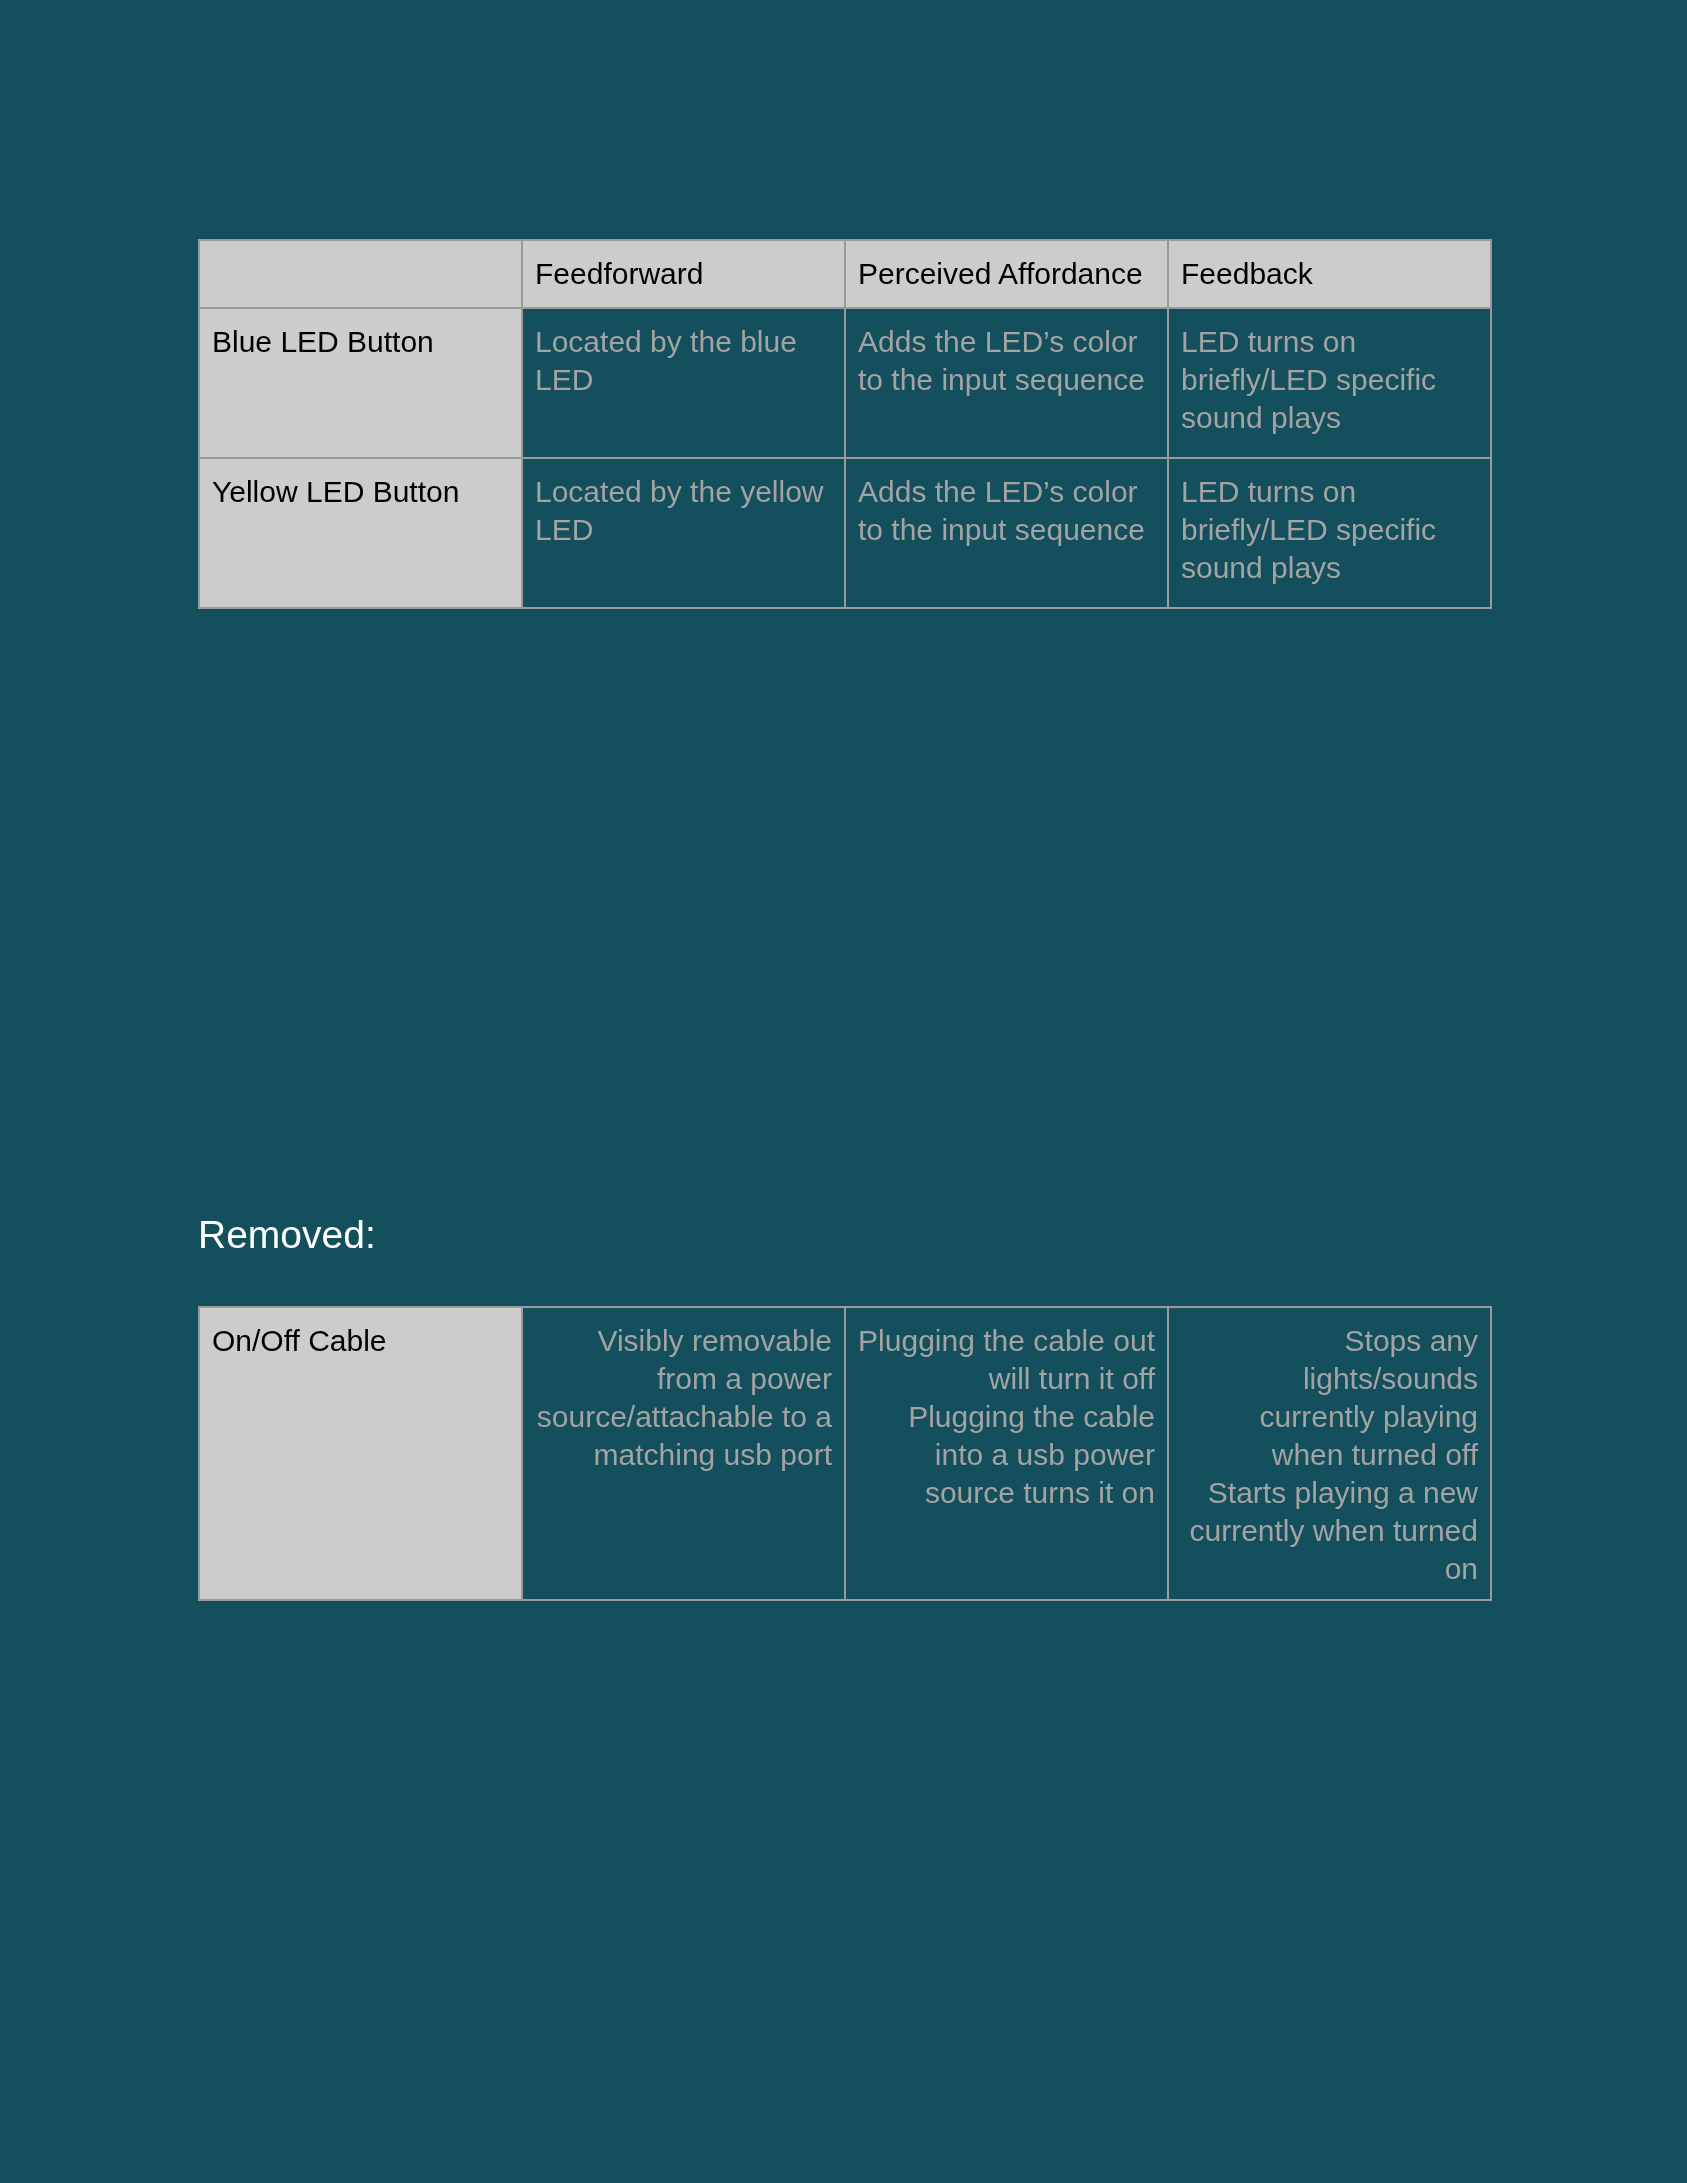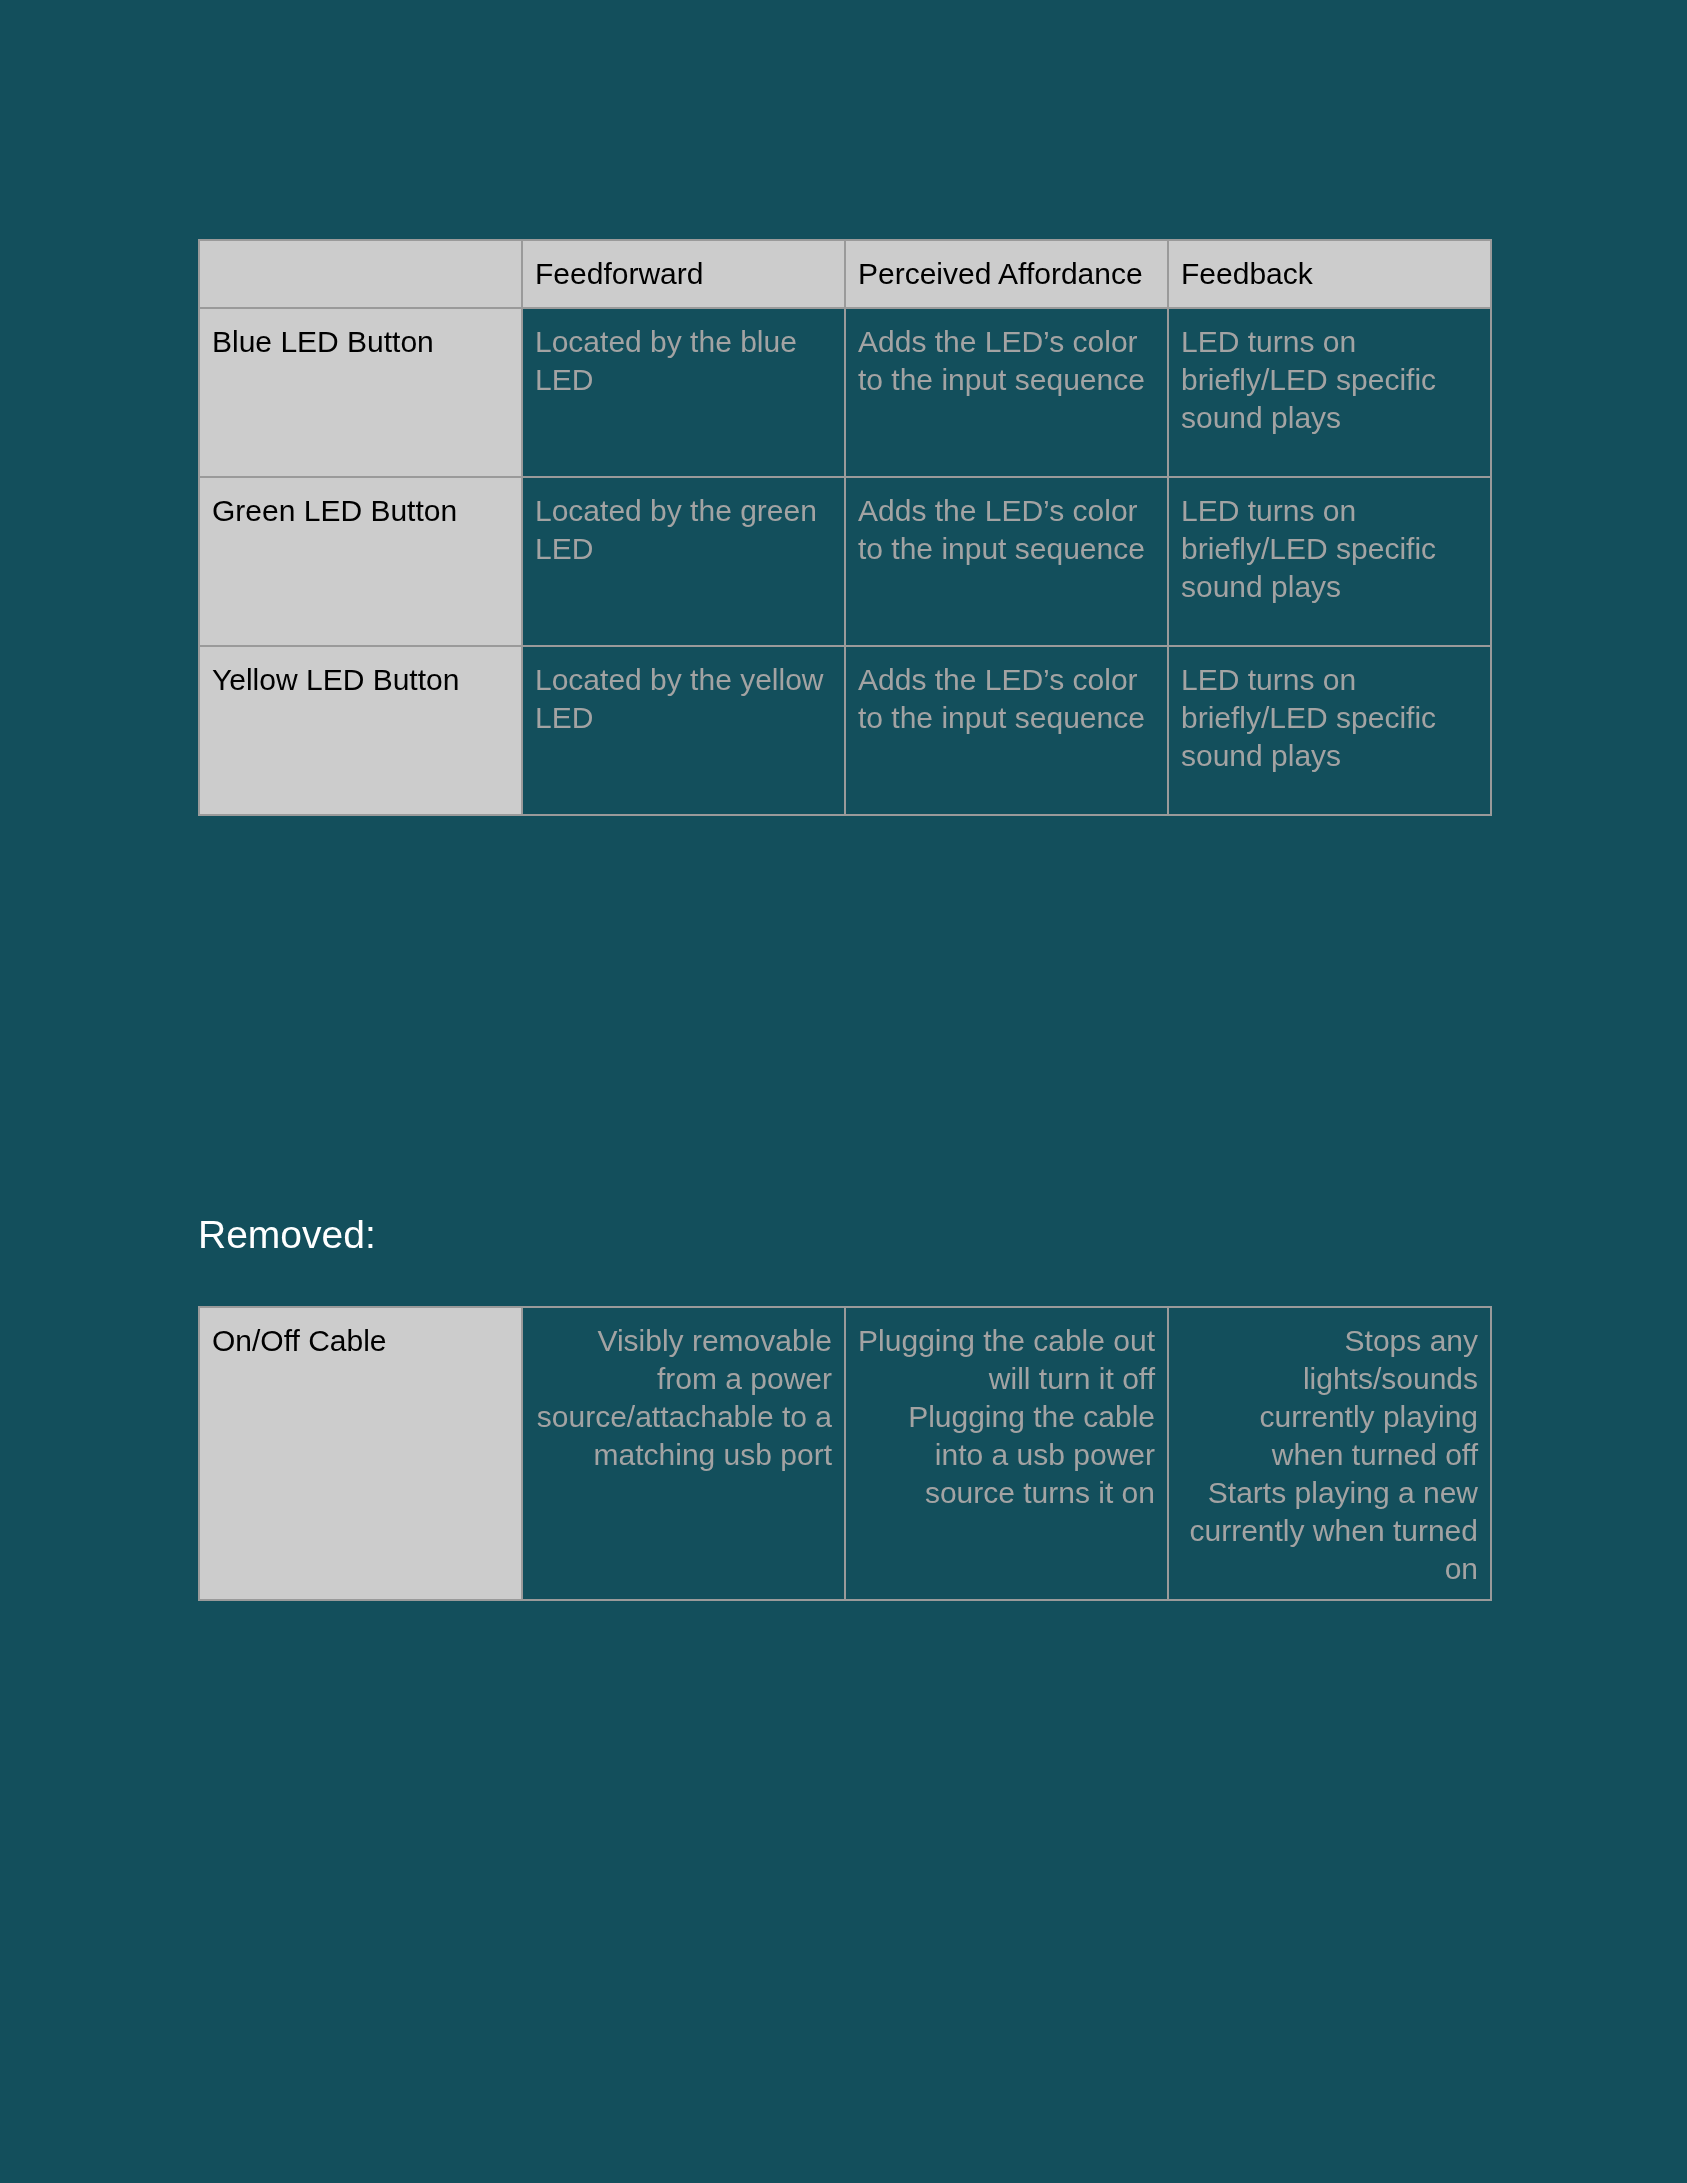--- a/index.html
+++ b/index.html
@@ -35,21 +35,21 @@
   }
   #table-one { left: 198px; top: 239px; }
   #table-two { left: 198px; top: 1306px; padding-left: 32px; }
 
   col.c1 { width: 323px; }
   col.c2 { width: 323px; }
   col.c3 { width: 323px; }
   col.c4 { width: 323px; }
 
   .row-head td { height: 68px; }
-  .row-body td { height: 169px; }
+  .row-body td { height: 150px; }
   #table-two td { height: 293px; }
 
   table.doc-table td p.para { margin: 0; padding: 0; text-align: right; }
   .section-heading {
     position: absolute;
     left: 198px; top: 1213px;
     font-size: 39px;
     line-height: 44px;
     color: #ffffff;
   }
@@ -69,26 +69,20 @@
     <tbody>
       <tr class="row-head">
         <td class="shaded"></td>
         <td class="shaded">Feedforward</td>
         <td class="shaded">Perceived Affordance</td>
         <td class="shaded">Feedback</td>
       </tr>
       <tr class="row-body">
         <td class="shaded">Blue LED Button</td>
         <td>Located by the blue LED</td>
-        <td>Adds the LED’s color to the input sequence</td>
-        <td>LED turns on briefly/LED specific sound plays</td>
-      </tr>
-      <tr class="row-body">
-        <td class="shaded">Green LED Button</td>
-        <td>Located by the green LED</td>
         <td>Adds the LED’s color to the input sequence</td>
         <td>LED turns on briefly/LED specific sound plays</td>
       </tr>
       <tr class="row-body">
         <td class="shaded">Yellow LED Button</td>
         <td>Located by the yellow LED</td>
         <td>Adds the LED’s color to the input sequence</td>
         <td>LED turns on briefly/LED specific sound plays</td>
       </tr>
     </tbody>

